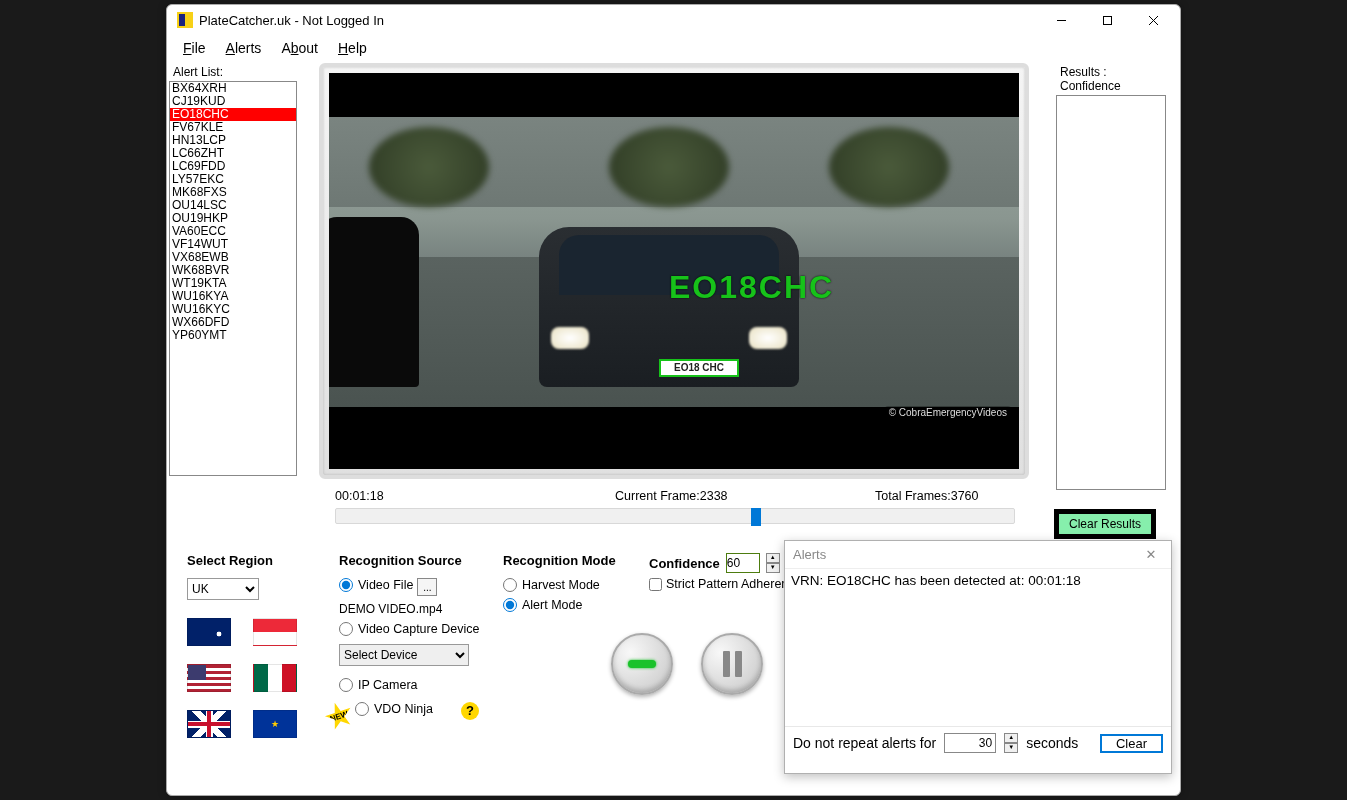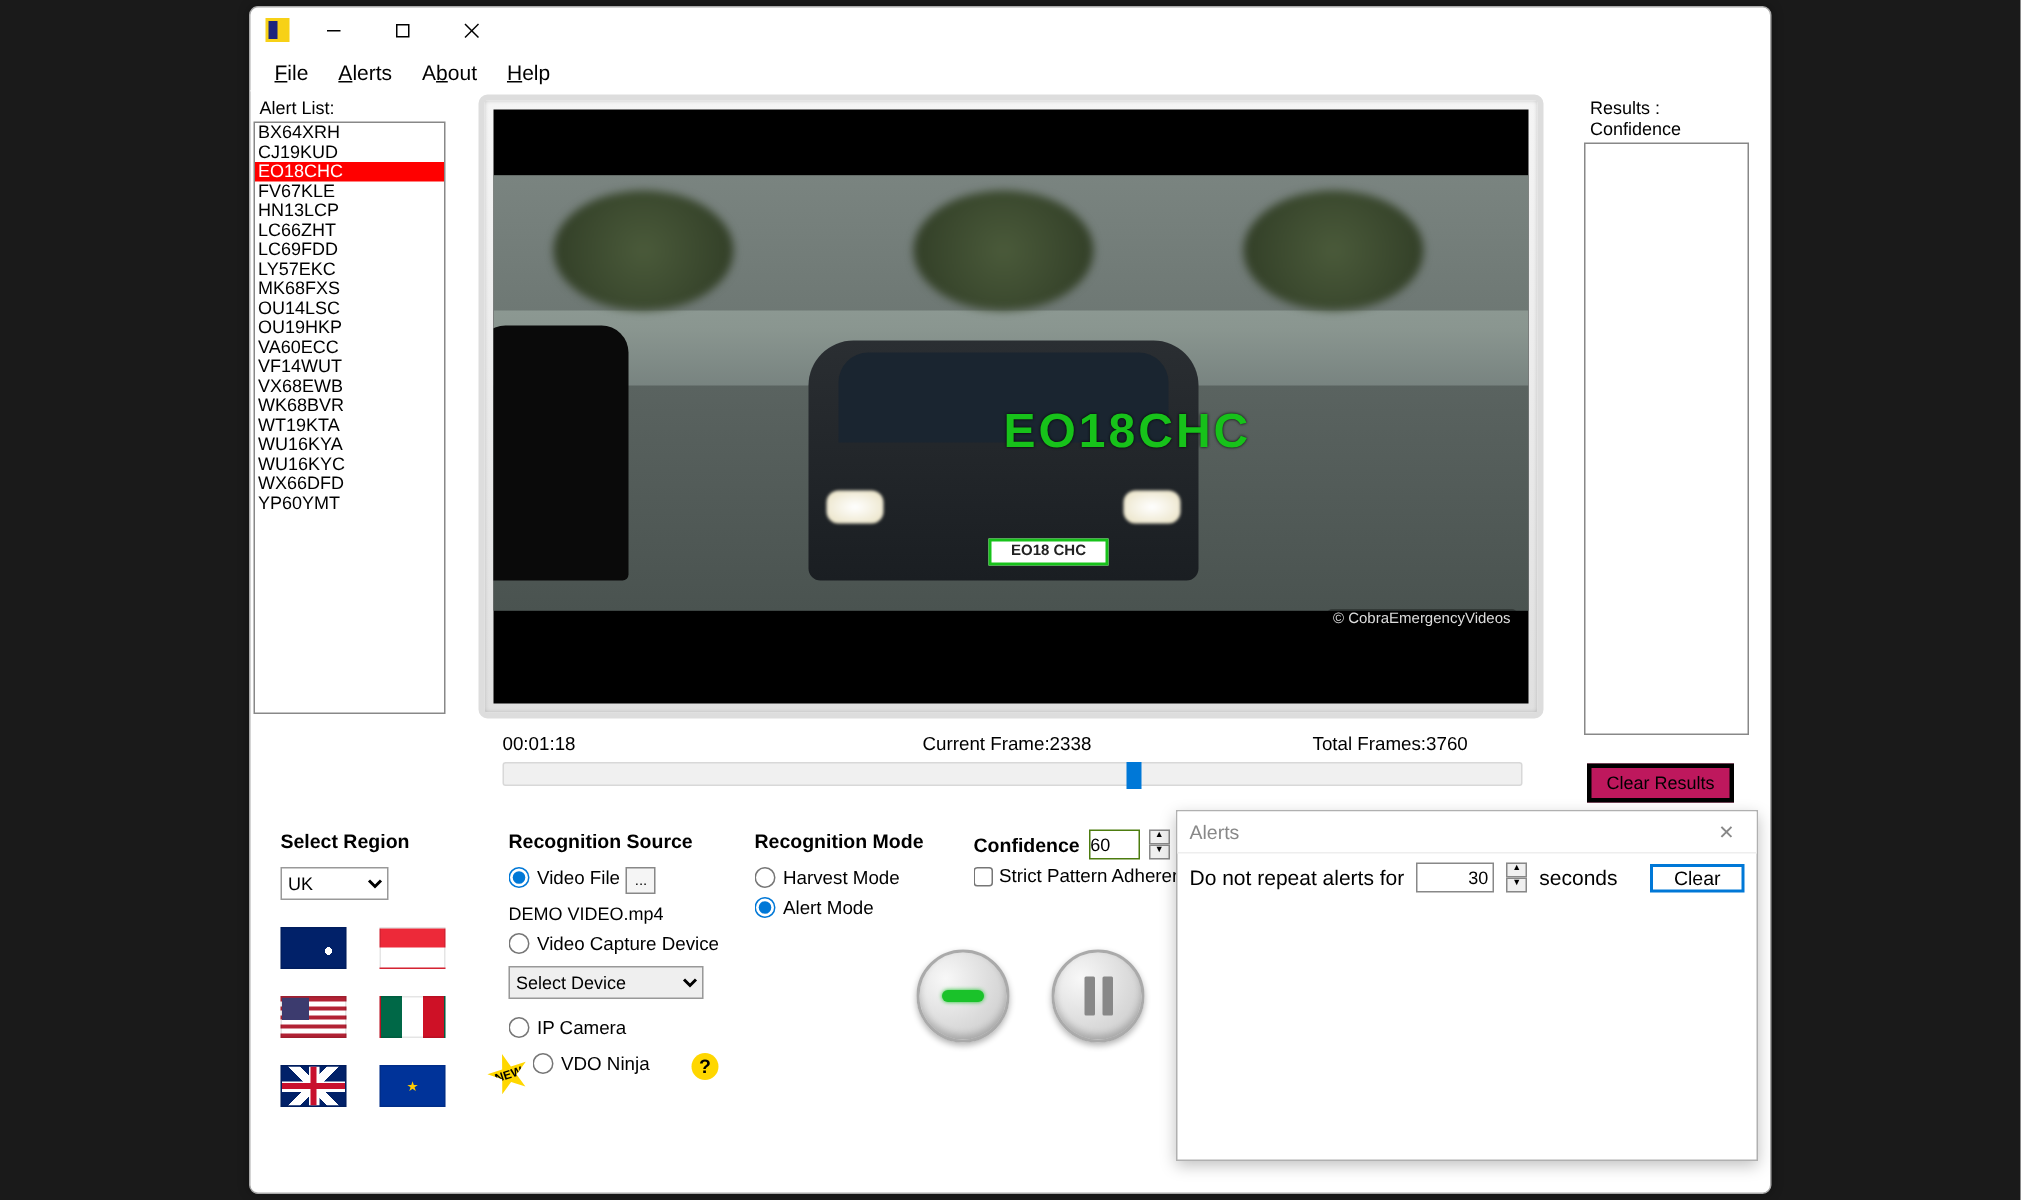--- a/index.html
+++ b/index.html
@@ -37,21 +37,21 @@
 .plate-overlay { position: absolute; left: 340px; top: 196px; font-size: 32px; font-weight: bold; color: #17c21a; letter-spacing: 2px; text-shadow: 0 0 2px #000; }
 .watermark { position: absolute; right: 8px; bottom: 50px; font-size: 10px; color: #ddd; background: rgba(0,0,0,.3); padding: 1px 4px; border-radius: 3px; }
 .results-panel { position: absolute; right: 14px; top: 2px; width: 110px; }
 .results-list { width: 110px; height: 395px; border: 1px solid #888; background: #fff; }
 .playback-info { position: absolute; left: 168px; top: 428px; width: 680px; font-size: 12.5px; font-weight: normal; display: flex; }
 .pi-time { width: 280px; }
 .pi-frame { width: 260px; }
 .pi-total { }
 .progress-bar { position: absolute; left: 168px; top: 447px; width: 680px; height: 16px; background: #f0f0f0; border: 1px solid #d8d8d8; border-radius: 2px; }
 .progress-thumb { position: absolute; top: -1px; width: 10px; height: 18px; background: #0078d7; }
-.clear-btn { position: absolute; right: 24px; top: 448px; padding: 3px 10px; font-size: 12px; border: 3px solid #000000; background: #be185d; cursor: pointer; }
+.clear-btn { position: absolute; right: 24px; top: 448px; padding: 3px 10px; font-size: 12px; border: 5px solid #000000; background: #86efac; cursor: pointer; }
 .bottom-area { position: absolute; left: 14px; top: 492px; right: 14px; height: 250px; }
 .region-section { position: absolute; left: 6px; top: 0; }
 .sec-title { font-size: 13px; font-weight: bold; margin-bottom: 10px; }
 .region-select { width: 72px; height: 22px; font-size: 12px; border: 1px solid #999; background: #fff; }
 .flags { margin-top: 18px; display: grid; grid-template-columns: 50px 50px; gap: 18px 16px; }
 .flag { width: 44px; height: 28px; border: 1px solid rgba(0,0,0,0.1); position: relative; overflow: hidden; }
 .flag-aus { background: #012169; } .flag-aus::after { content:""; position:absolute; right:4px; bottom:4px; width:14px; height:14px; background: radial-gradient(#fff 25%, transparent 26%); }
 .flag-sg { background: linear-gradient(#ed2939 50%, #fff 50%); }
 .flag-us { background: repeating-linear-gradient(#b22234 0 3px, #fff 3px 6px); } .flag-us::before { content:""; position:absolute; left:0; top:0; width:18px; height:15px; background:#3c3b6e; }
 .flag-mx { background: linear-gradient(to right, #006847 33%, #fff 33% 66%, #ce1126 66%); }
@@ -84,20 +84,21 @@
 .popup-footer { display: flex; align-items: center; padding: 6px 8px; font-size: 14px; gap: 8px; }
 .repeat-input { width: 52px; height: 20px; border: 1px solid #888; text-align: right; padding-right: 3px; font-size: 12px; }
 .popup-clear { margin-left: auto; padding: 0 14px; border: 2px solid #0078d7; background: #fff; font-size: 13px; cursor: pointer; }
 </style>
 </head>
 <body>
 
 <div class="window">
   <div class="titlebar">
     <div class="app-icon"></div>
+    <div class="title-text">PlateCatcher.uk - Not Logged In</div>
     <div class="win-controls">
       <div class="win-btn">
           <svg viewBox="0 0 11 11">
             <line x1="1" y1="5.5" x2="10" y2="5.5"></line>
           </svg>
         </div>
       <div class="win-btn">
           <svg viewBox="0 0 11 11">
             <rect x="1.5" y="1.5" width="8" height="8"></rect>
           </svg>
@@ -265,20 +266,23 @@
 
     </div>
   </div>
 </div>
 
 <div class="alerts-popup">
   <div class="popup-title">
     <span>Alerts</span>
     <span class="popup-close">✕</span>
   </div>
+  <div class="popup-body">
+    <div>VRN: EO18CHC has been detected at: 00:01:18</div>
+  </div>
   <div class="popup-footer">
     <span>Do not repeat alerts for</span>
     <input class="repeat-input" value="30" style="">
     <div class="spinner">
       <div class="spin-btn">▲</div>
       <div class="spin-btn">▼</div>
     </div>
     <span>seconds</span>
     <button class="popup-clear">Clear</button>
   </div>

